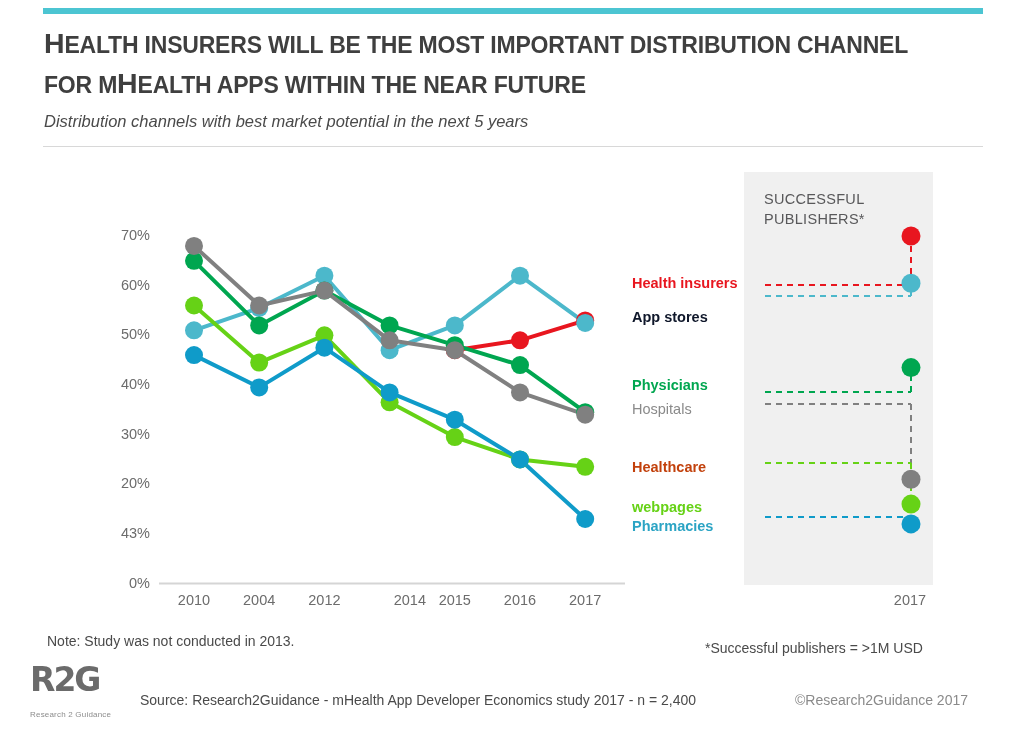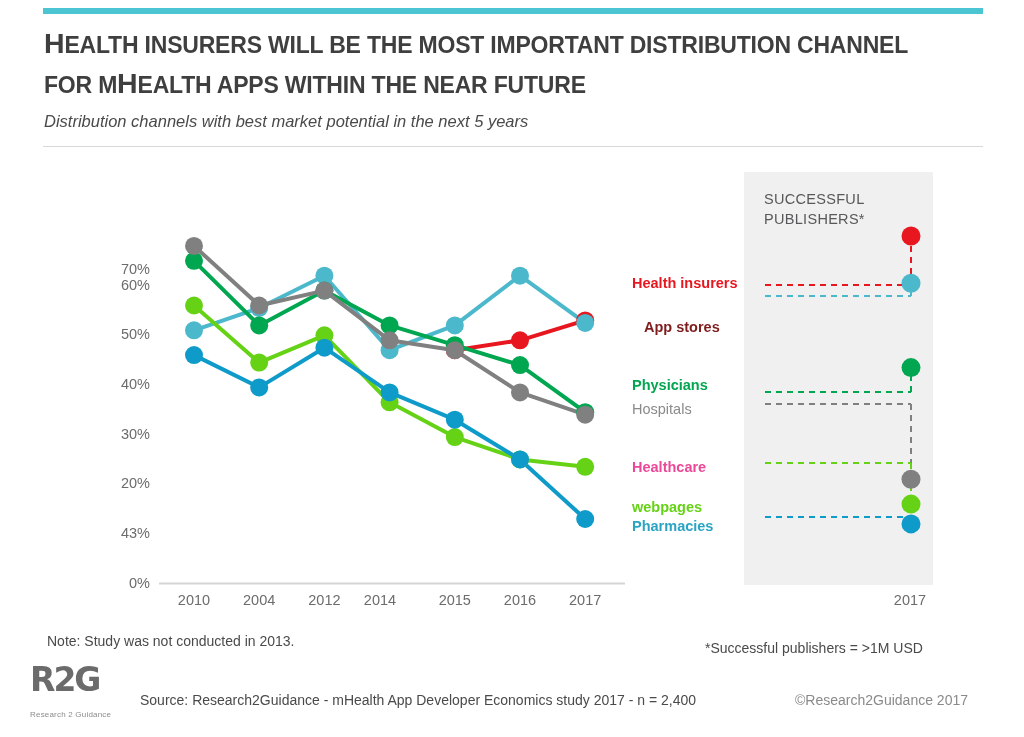--- a/index.html
+++ b/index.html
@@ -184,35 +184,35 @@
 </div>
 
 <div id="axis-labels">
     <div class="ylab" style="left: 108px; top: 574.5px;">0%</div>
     <div class="ylab" style="left: 108px; top: 524.857px;">43%</div>
     <div class="ylab" style="left: 108px; top: 475.214px;">20%</div>
     <div class="ylab" style="left: 108px; top: 425.571px;">30%</div>
     <div class="ylab" style="left: 108px; top: 375.929px;">40%</div>
     <div class="ylab" style="left: 108px; top: 326.286px;">50%</div>
     <div class="ylab" style="left: 108px; top: 276.643px;">60%</div>
-    <div class="ylab" style="left: 108px; top: 227px; margin-top: 34px;">70%</div>
+    <div class="ylab" style="left: 108px; top: 227px;">70%</div>
     <div class="xlab" style="left: 164px;">2010</div>
     <div class="xlab" style="left: 229.2px;">2004</div>
     <div class="xlab" style="left: 294.4px;">2012</div>
-    <div class="xlab" style="left: 350px;">2014</div>
+    <div class="xlab" style="left: 366px; text-align: right;">2014</div>
     <div class="xlab" style="left: 424.8px;">2015</div>
     <div class="xlab" style="left: 490px;">2016</div>
     <div class="xlab" style="left: 555.2px;">2017</div>
   </div>
 <div id="legend-labels">
     <div class="legend-item lg-bold" style="left: 632px; top: 274px; color: rgb(232, 22, 31);">Health insurers</div>
-    <div class="legend-item lg-bold" style="left: 632px; top: 318px; color: #7f1d1d; margin-left: 12px;">App stores</div>
+    <div class="legend-item lg-bold" style="left: 632px; top: 308px; color: #0f172a;">App stores</div>
     <div class="legend-item lg-bold" style="left: 632px; top: 376px; color: rgb(0, 166, 80);">Physicians</div>
     <div class="legend-item" style="left: 632px; top: 400px; color: rgb(138, 138, 138);">Hospitals</div>
-    <div class="legend-item lg-bold" style="left: 632px; top: 458px; color: #ec4899;">Healthcare</div>
+    <div class="legend-item lg-bold" style="left: 632px; top: 458px; color: #c2410c;">Healthcare</div>
     <div class="legend-item lg-bold" style="left: 632px; top: 478px; color: rgb(102, 210, 22); margin-top: 20px;">webpages</div>
     <div class="legend-item lg-bold" style="left: 632px; top: 517px; color: rgb(43, 164, 196);">Pharmacies</div>
   </div>
 
 <div class="note">Note: Study was not conducted in 2013.</div>
 <div class="foot-note">
   <span>*Successful publishers = &gt;1M USD</span><br>
 </div>
 <div class="source">Source: Research2Guidance - mHealth App Developer Economics study 2017 - n = 2,400</div>
 <div class="copyright">©Research2Guidance 2017</div>

